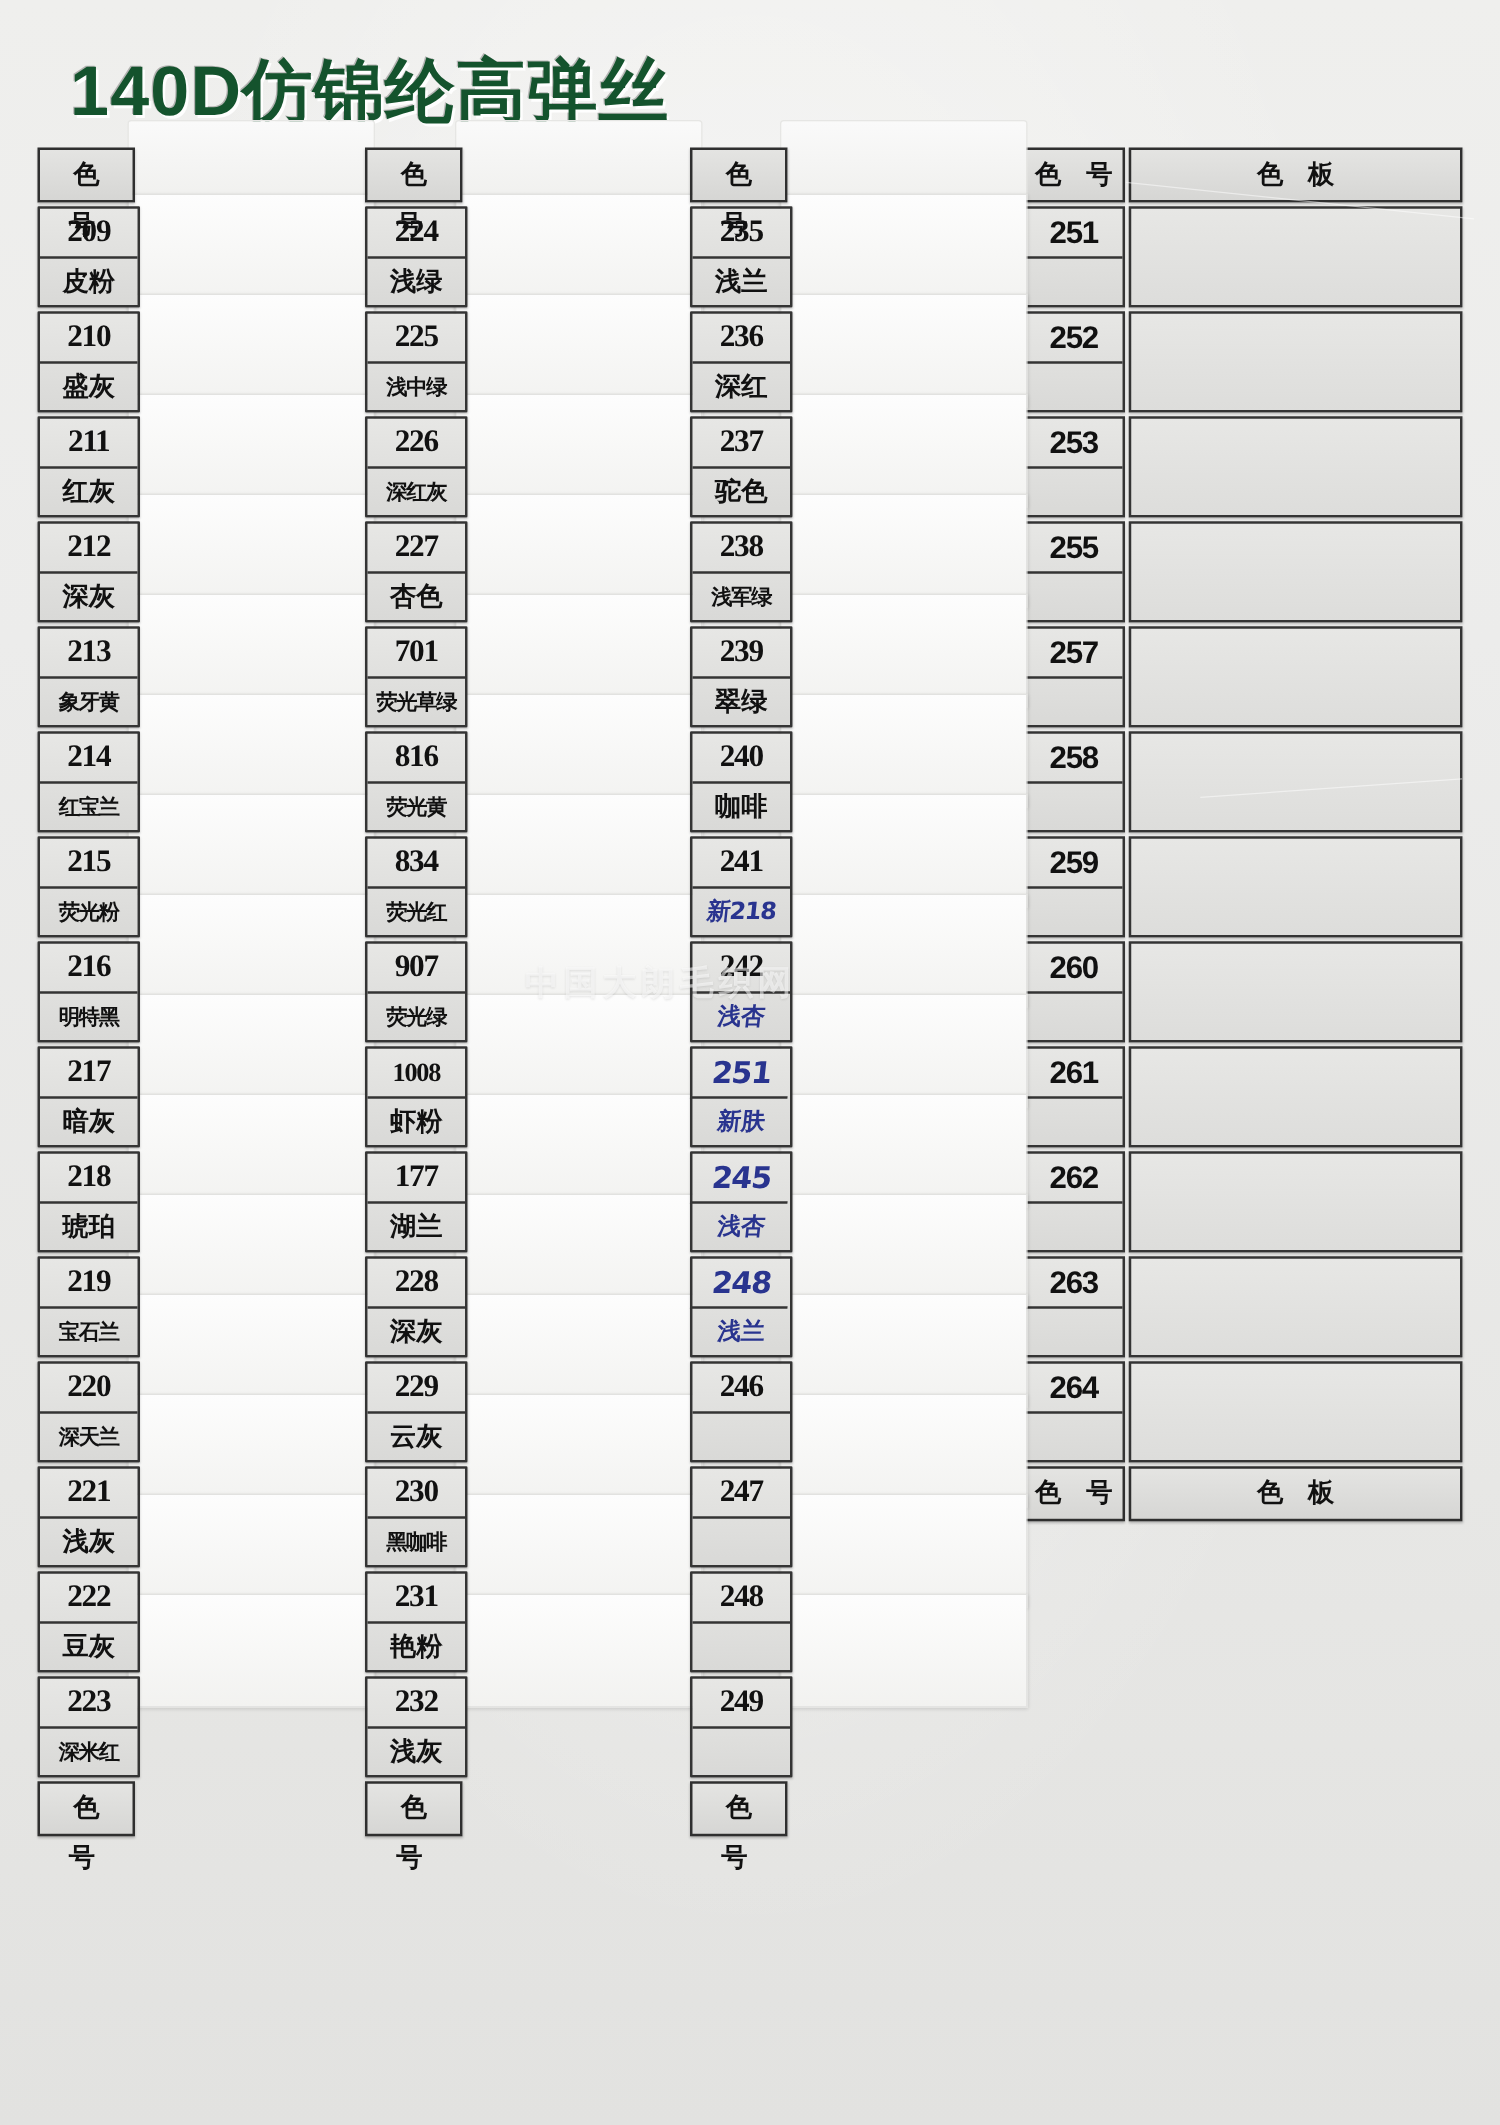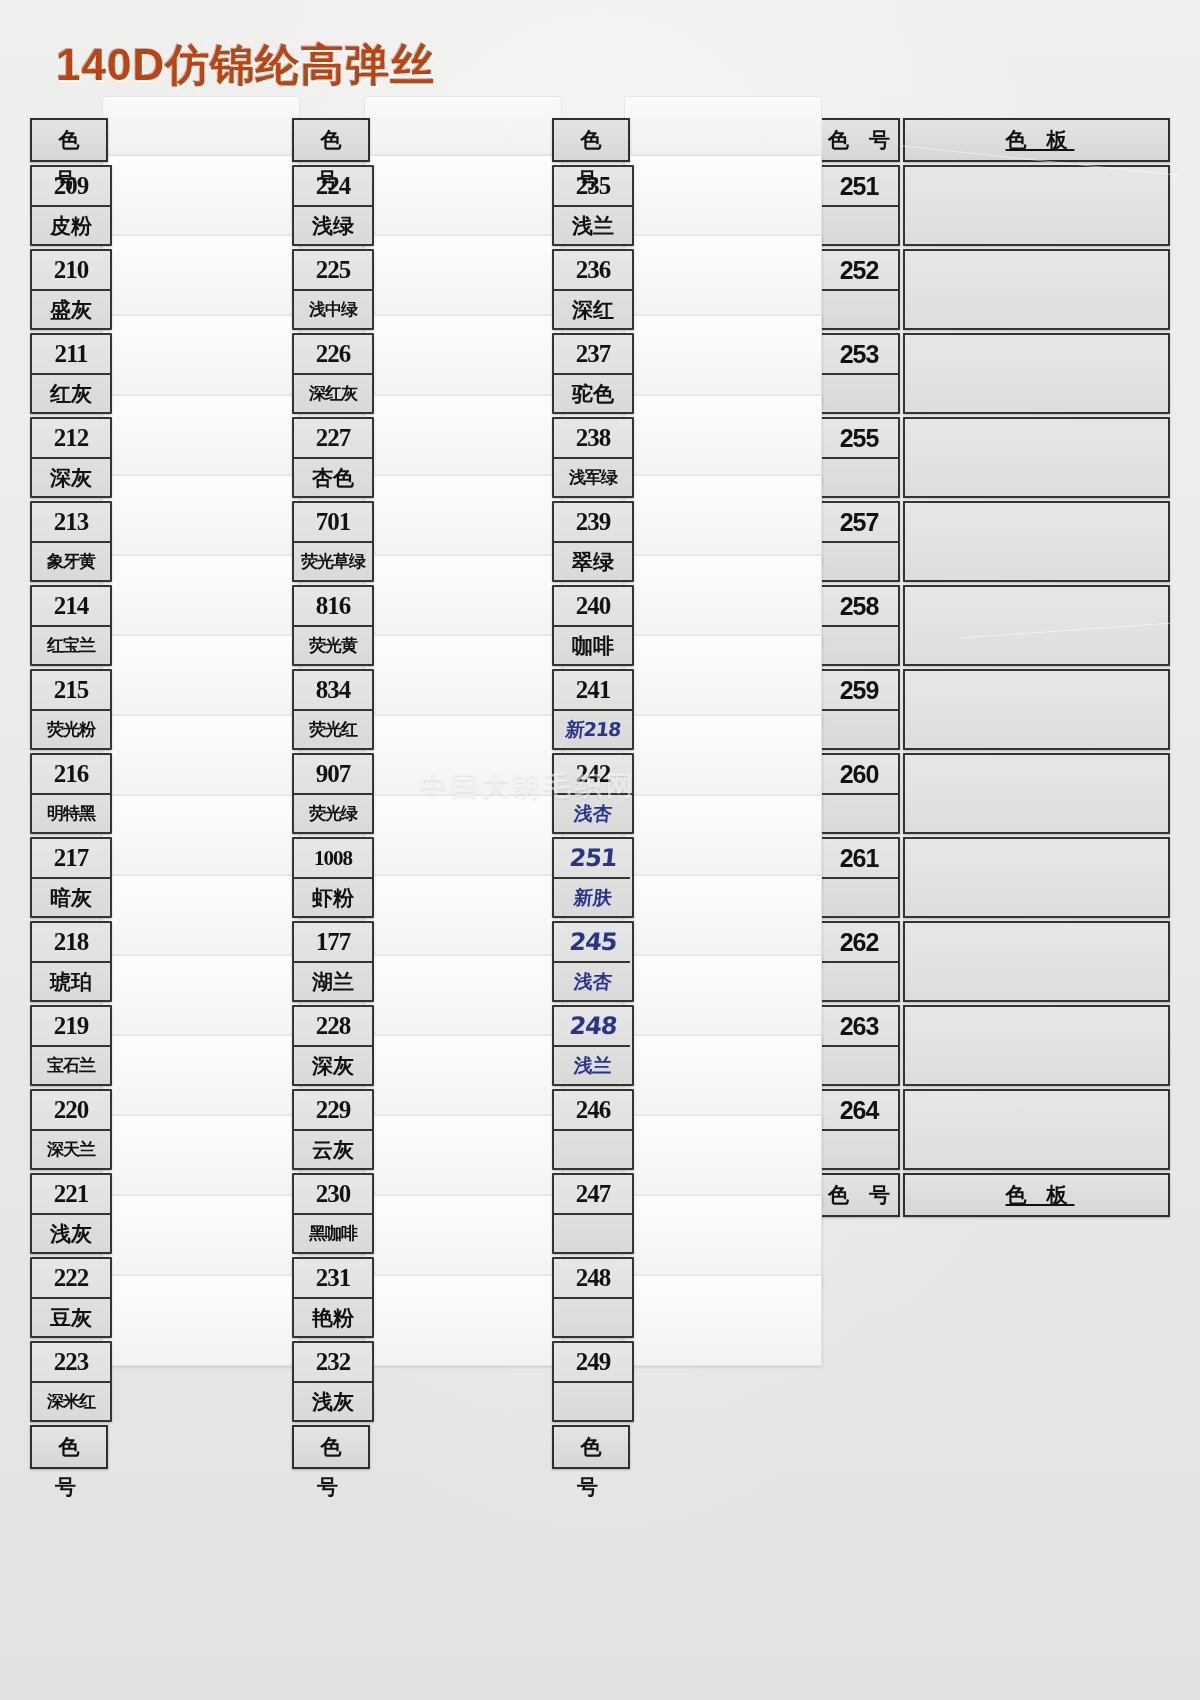--- a/index.html
+++ b/index.html
@@ -16,22 +16,22 @@
       linear-gradient(180deg,#efefed 0%,#ececeb 30%,#e7e7e5 70%,#e2e2e0 100%);
   }
   .board::after{
     content:"";position:absolute;inset:0;
     background:radial-gradient(ellipse at 50% 35%, rgba(255,255,255,.55) 0%, rgba(255,255,255,0) 62%);
     pointer-events:none;
   }
 
   .title{
     position:absolute;left:56px;top:36px;
-    font-size:44px;font-weight:700;letter-spacing:1px;
-    color:#c2410c;
+    font-size:56px;font-weight:700;letter-spacing:1px;
+    color:#14532d;
     text-shadow:2px 2px 0 rgba(255,255,255,.9), -1px -1px 0 rgba(0,0,0,.25);
     white-space:nowrap;
   }
 
   
   .col{position:absolute;top:118px;}
   .col-1{left:30px;}
   .col-2{left:292px;}
   .col-3{left:552px;}
   .col-4{left:818px;}
@@ -42,21 +42,21 @@
     height:40px;line-height:40px;
     background:linear-gradient(180deg,#e4e4e2,#d6d6d4);
     border:2px solid #2f2f2f;
     text-align:center;font-size:21px;font-weight:700;color:#111;
     letter-spacing:7px;text-indent:7px;
     box-shadow:0 1px 2px rgba(0,0,0,.25);
     margin-bottom:3px;
   }
   .hdr-split{display:flex;gap:3px;margin-bottom:3px;}
   .hdr-split .c1{width:78px;}
-  .hdr-split .c2{flex:1;text-decoration:underline;}
+  .hdr-split .c2{flex:1;}
 
   .cell{
     width:78px;
     border:2px solid #343434;
     background:linear-gradient(180deg,#e7e7e5,#d9d9d7);
     box-shadow:0 1px 2px rgba(0,0,0,.22);
     margin-bottom:3px;
     border-radius:1px;
   }
   .cell .code{

